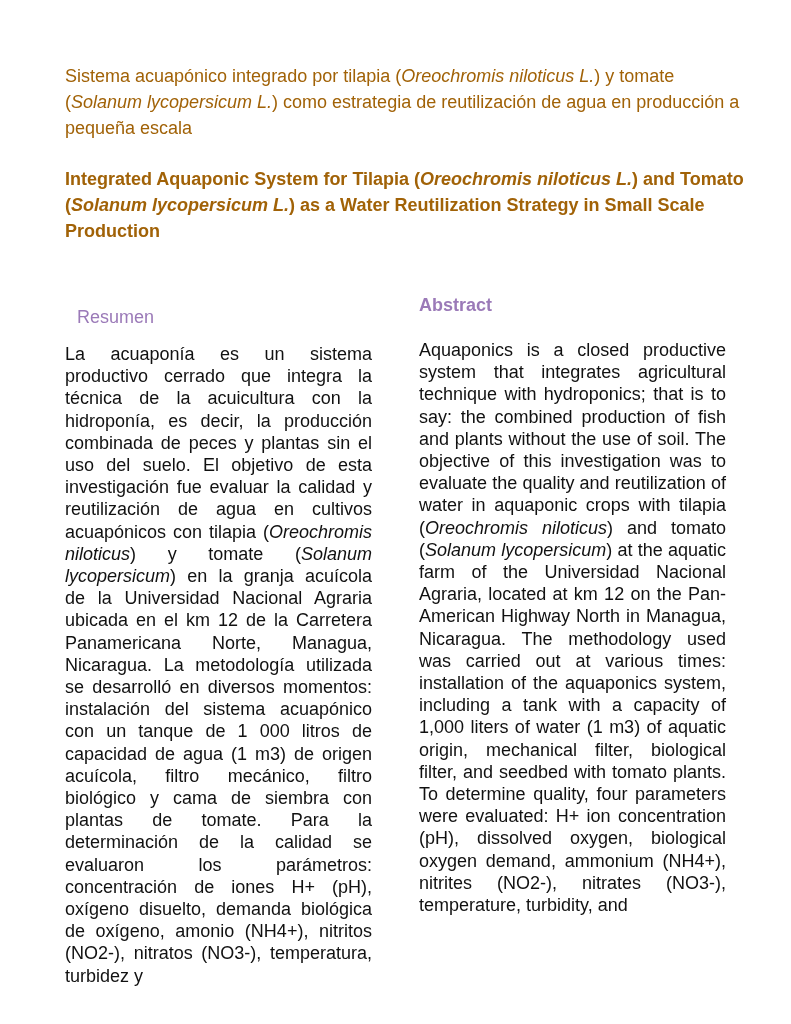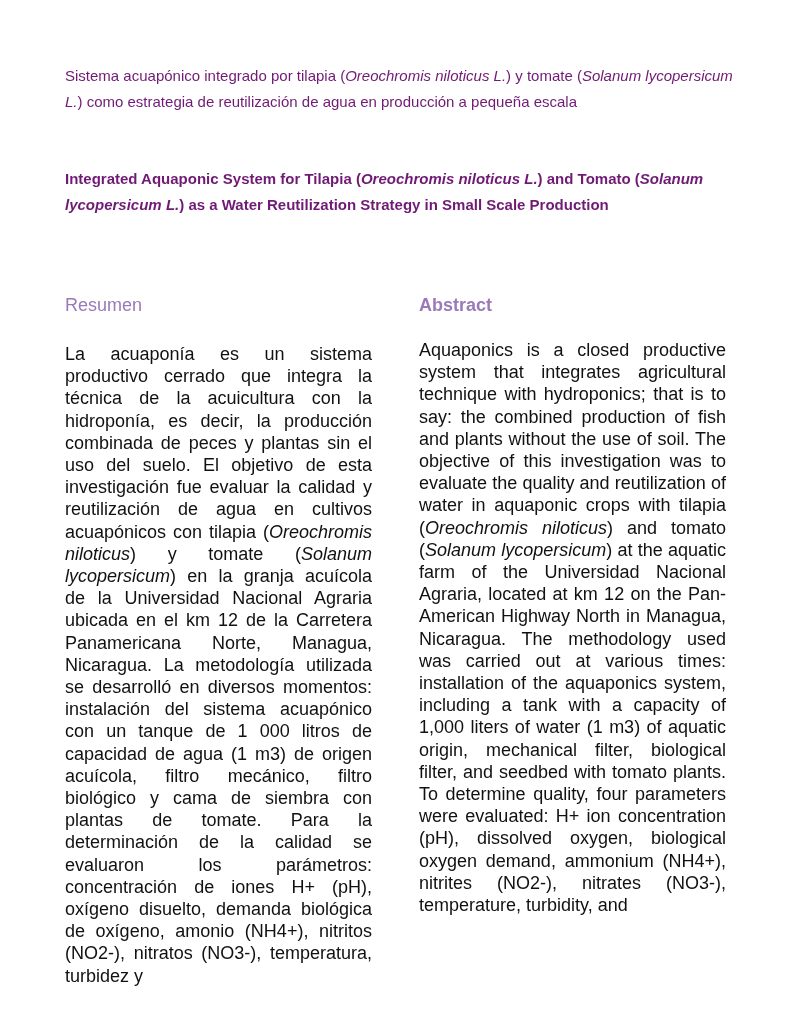--- a/index.html
+++ b/index.html
@@ -11,22 +11,22 @@
       width: 791px;
       height: 1024px;
       position: relative;
       overflow: hidden;
       font-family: "Liberation Sans", sans-serif;
     }
     .title-block {
       position: absolute;
       left: 65px;
       width: 680px;
-      color: #701a75;
-      font-size: 15px;
+      color: #a16207;
+      font-size: 18px;
       line-height: 26px;
     }
     #title-es { top: 63px; }
     #title-en { top: 166px; }
     .title-block i { font-style: italic; }
 
     .section-heading {
       position: absolute;
       top: 293px;
       color: #9b7ab8;
@@ -53,18 +53,18 @@
 <body>
 
 <h1 id="title-es" class="title-block" style="margin:0;font-weight:normal;">
   <span>Sistema acuapónico integrado por tilapia (</span><i>Oreochromis niloticus L.</i><span>) y tomate (</span><i>Solanum lycopersicum L.</i><span>) como estrategia de reutilización de agua en producción a pequeña escala</span>
 </h1>
 
 <h1 id="title-en" class="title-block" style="margin:0;font-weight:bold;">
   <span>Integrated Aquaponic System for Tilapia (</span><i>Oreochromis niloticus L.</i><span>) and Tomato (</span><i>Solanum lycopersicum L.</i><span>) as a Water Reutilization Strategy in Small Scale Production</span>
 </h1>
 
-<h2 id="heading-resumen" class="section-heading" style="margin:0;font-weight:normal;">Resumen</h2>
+<h2 id="heading-resumen" class="section-heading" style="margin:12px;font-weight:normal;">Resumen</h2>
 <h2 id="heading-abstract" class="section-heading" style="margin:0;font-weight:bold;">Abstract</h2>
 
 <p id="resumen-text" class="body-text" style="margin:0;"><span>La acuaponía es un sistema productivo cerrado que integra la técnica de la acuicultura con la hidroponía, es decir, la producción combinada de peces y plantas sin el uso del suelo. El objetivo de esta investigación fue evaluar la calidad y reutilización de agua en cultivos acuapónicos con tilapia (</span><i>Oreochromis niloticus</i><span>) y tomate (</span><i>Solanum lycopersicum</i><span>) en la granja acuícola de la Universidad Nacional Agraria ubicada en el km 12 de la Carretera Panamericana Norte, Managua, Nicaragua. La metodología utilizada se desarrolló en diversos momentos: instalación del sistema acuapónico con un tanque de 1 000 litros de capacidad de agua (1 m3) de origen acuícola, filtro mecánico, filtro biológico y cama de siembra con plantas de tomate. Para la determinación de la calidad se evaluaron los parámetros: concentración de iones H+ (pH), oxígeno disuelto, demanda biológica de oxígeno, amonio (NH4+), nitritos (NO2-), nitratos (NO3-), temperatura, turbidez y</span></p>
 
 <p id="abstract-text" class="body-text" style="margin:0;"><span>Aquaponics is a closed productive system that integrates agricultural technique with hydroponics; that is to say: the combined production of fish and plants without the use of soil. The objective of this investigation was to evaluate the quality and reutilization of water in aquaponic crops with tilapia (</span><i>Oreochromis niloticus</i><span>) and tomato (</span><i>Solanum lycopersicum</i><span>) at the aquatic farm of the Universidad Nacional Agraria, located at km 12 on the Pan-American Highway North in Managua, Nicaragua. The methodology used was carried out at various times: installation of the aquaponics system, including a tank with a capacity of 1,000 liters of water (1 m3) of aquatic origin, mechanical filter, biological filter, and seedbed with tomato plants. To determine quality, four parameters were evaluated: H+ ion concentration (pH), dissolved oxygen, biological oxygen demand, ammonium (NH4+), nitrites (NO2-), nitrates (NO3-), temperature, turbidity, and</span></p>
 
 </body></html>

